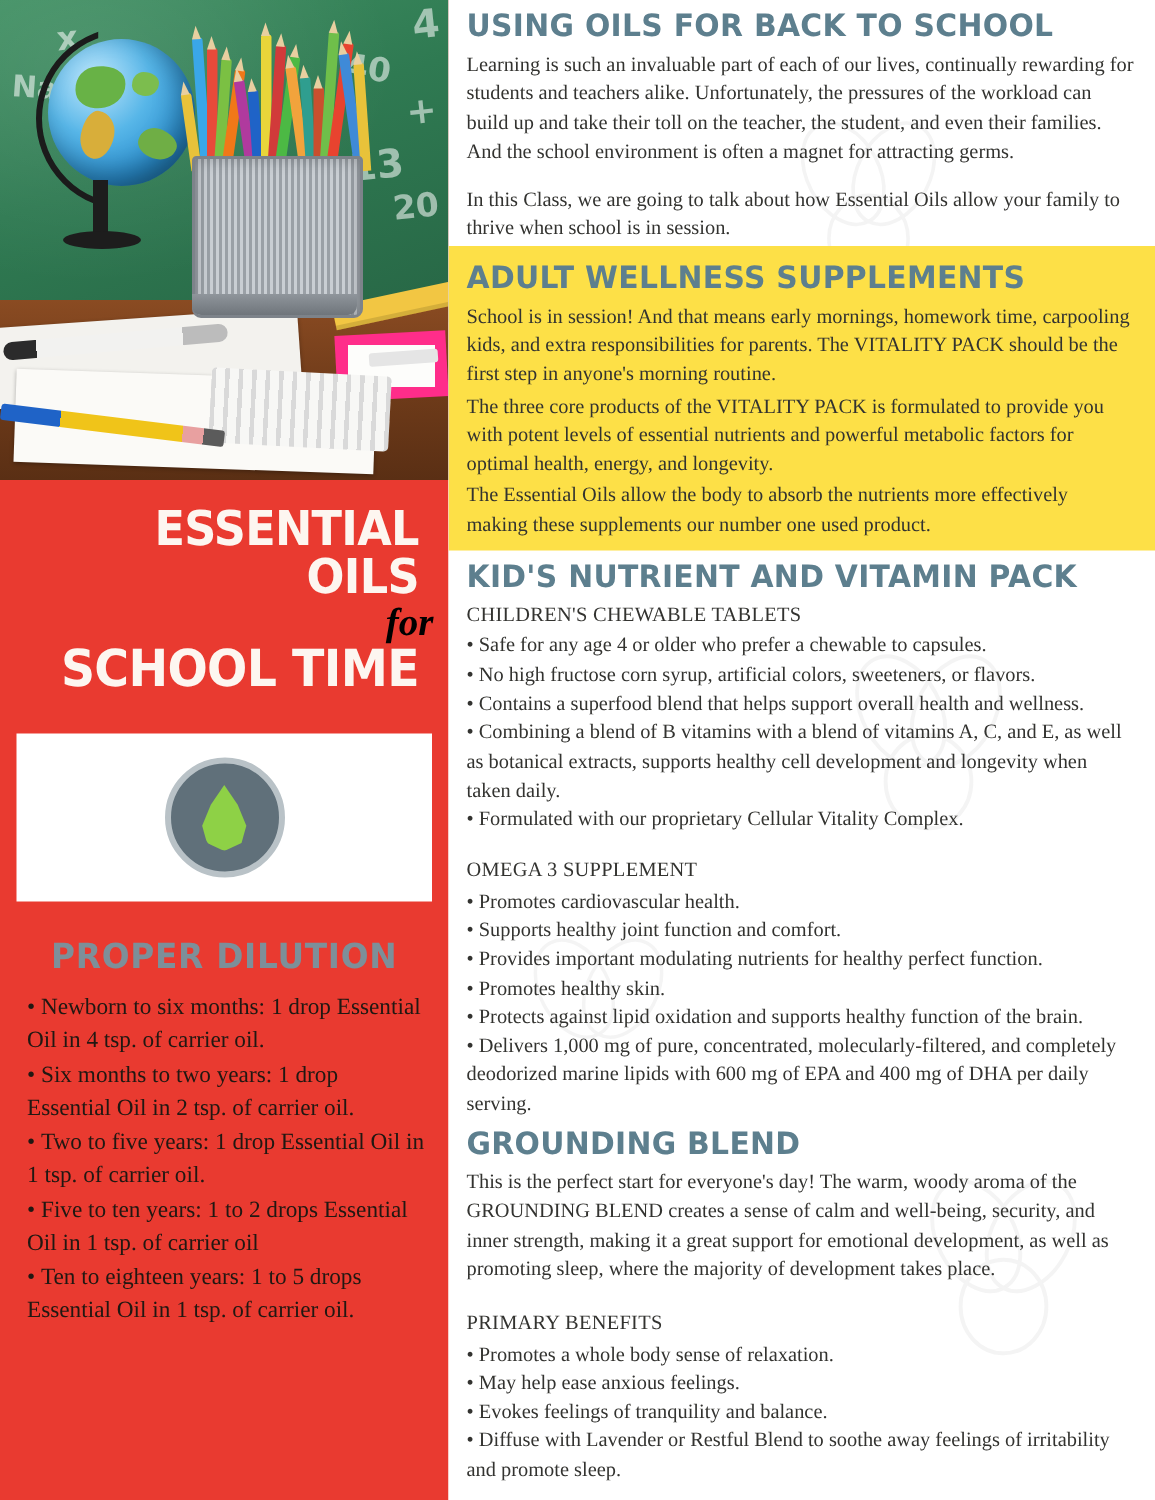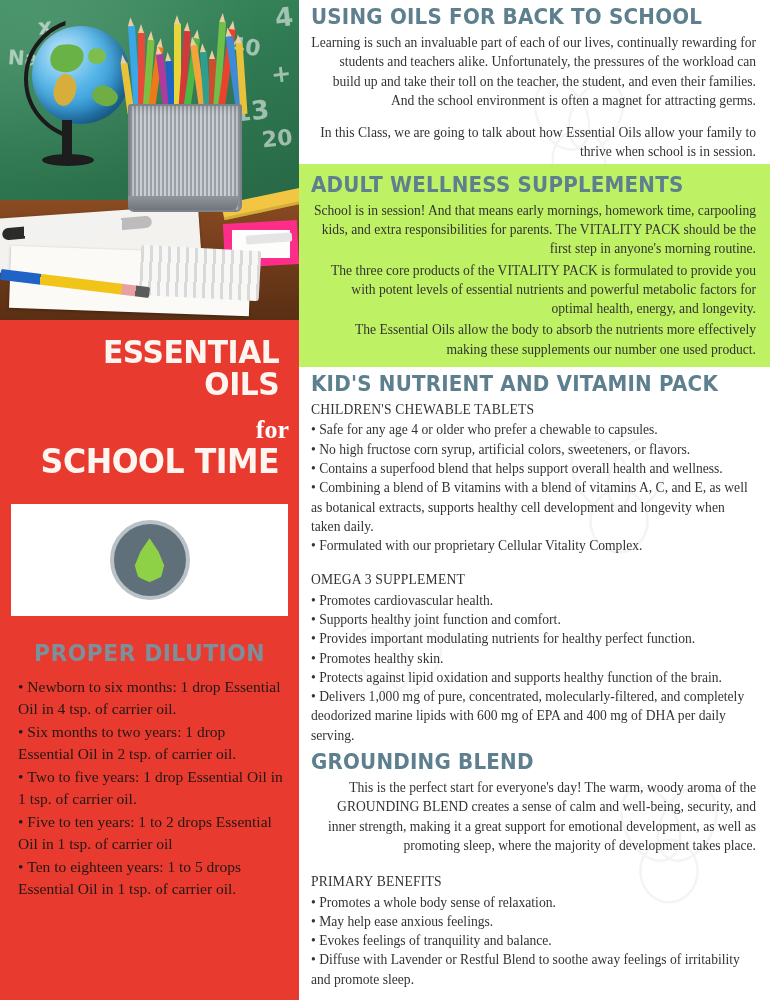--- a/index.html
+++ b/index.html
@@ -102,22 +102,22 @@
     border-radius:2px;transform:rotate(7deg);}
 
   
   .title-block{padding:16px 10px 6px;text-align:right;}
   .t-main{
     font-family:"DejaVu Sans", sans-serif;font-weight:700;
     font-size:32px;line-height:1;letter-spacing:-0.5px;color:#fdf6f0;
     transform:scaleX(.93);
   }
   .t-for{
-    font-family:"Liberation Serif", serif;font-weight:700;
-    font-size:26px;line-height:1.05;color:#ffffff;margin:16px 0 1px;
+    font-family:"Liberation Serif", serif;font-style:italic;font-weight:700;
+    font-size:26px;line-height:1.05;color:#000000;margin:1px 0 1px;
   }
   .t-sub{
     font-family:"DejaVu Sans", sans-serif;font-weight:700;
     font-size:34px;line-height:1;letter-spacing:-0.5px;color:#fdf6f0;
     transform:scaleX(.93);
   }
 
   
   .logo-box{
     margin:20px 11px 0;height:112px;background:#ffffff;
@@ -150,30 +150,30 @@
   
   .right-col{
     position:relative;width:471px;height:1000px;flex:0 0 471px;
     background:#ffffff;overflow:hidden;
   }
   .wm{position:absolute;opacity:.055;pointer-events:none;}
   .wm svg{display:block;}
 
   .rc-inner{position:relative;z-index:2;}
   .sec{padding:0 14px 0 12px;}
-  .sec.gray{background:#bef264;padding-top:4px;padding-bottom:6px;}
+  .sec.gray{background:#fde047;padding-top:4px;padding-bottom:6px;}
   h2.h{
     font-family:"DejaVu Sans", sans-serif;font-weight:700;
     font-size:20.5px;line-height:1.12;color:#5d7f8e;
     margin:6px 0 4px;letter-spacing:.2px;transform:scaleX(.97);transform-origin:left;
   }
   p.body, .sub, ul.b{
     font-family:"Liberation Serif", serif;font-size:13.6px;line-height:1.42;color:#333330;
   }
-  p.body{margin:0 0 2px;text-align:right;}
+  p.body{margin:0 0 2px;}
   p.gap{margin-top:13px;}
   .sub{margin:2px 0 1px;letter-spacing:.2px;}
   ul.b{margin:0;padding:0;list-style:none;}
   ul.b li{margin:0;}
   ul.b li::before{content:"\2022\00a0";}
   .spacer{height:13px;}
 </style>
 </head>
 <body>
 

